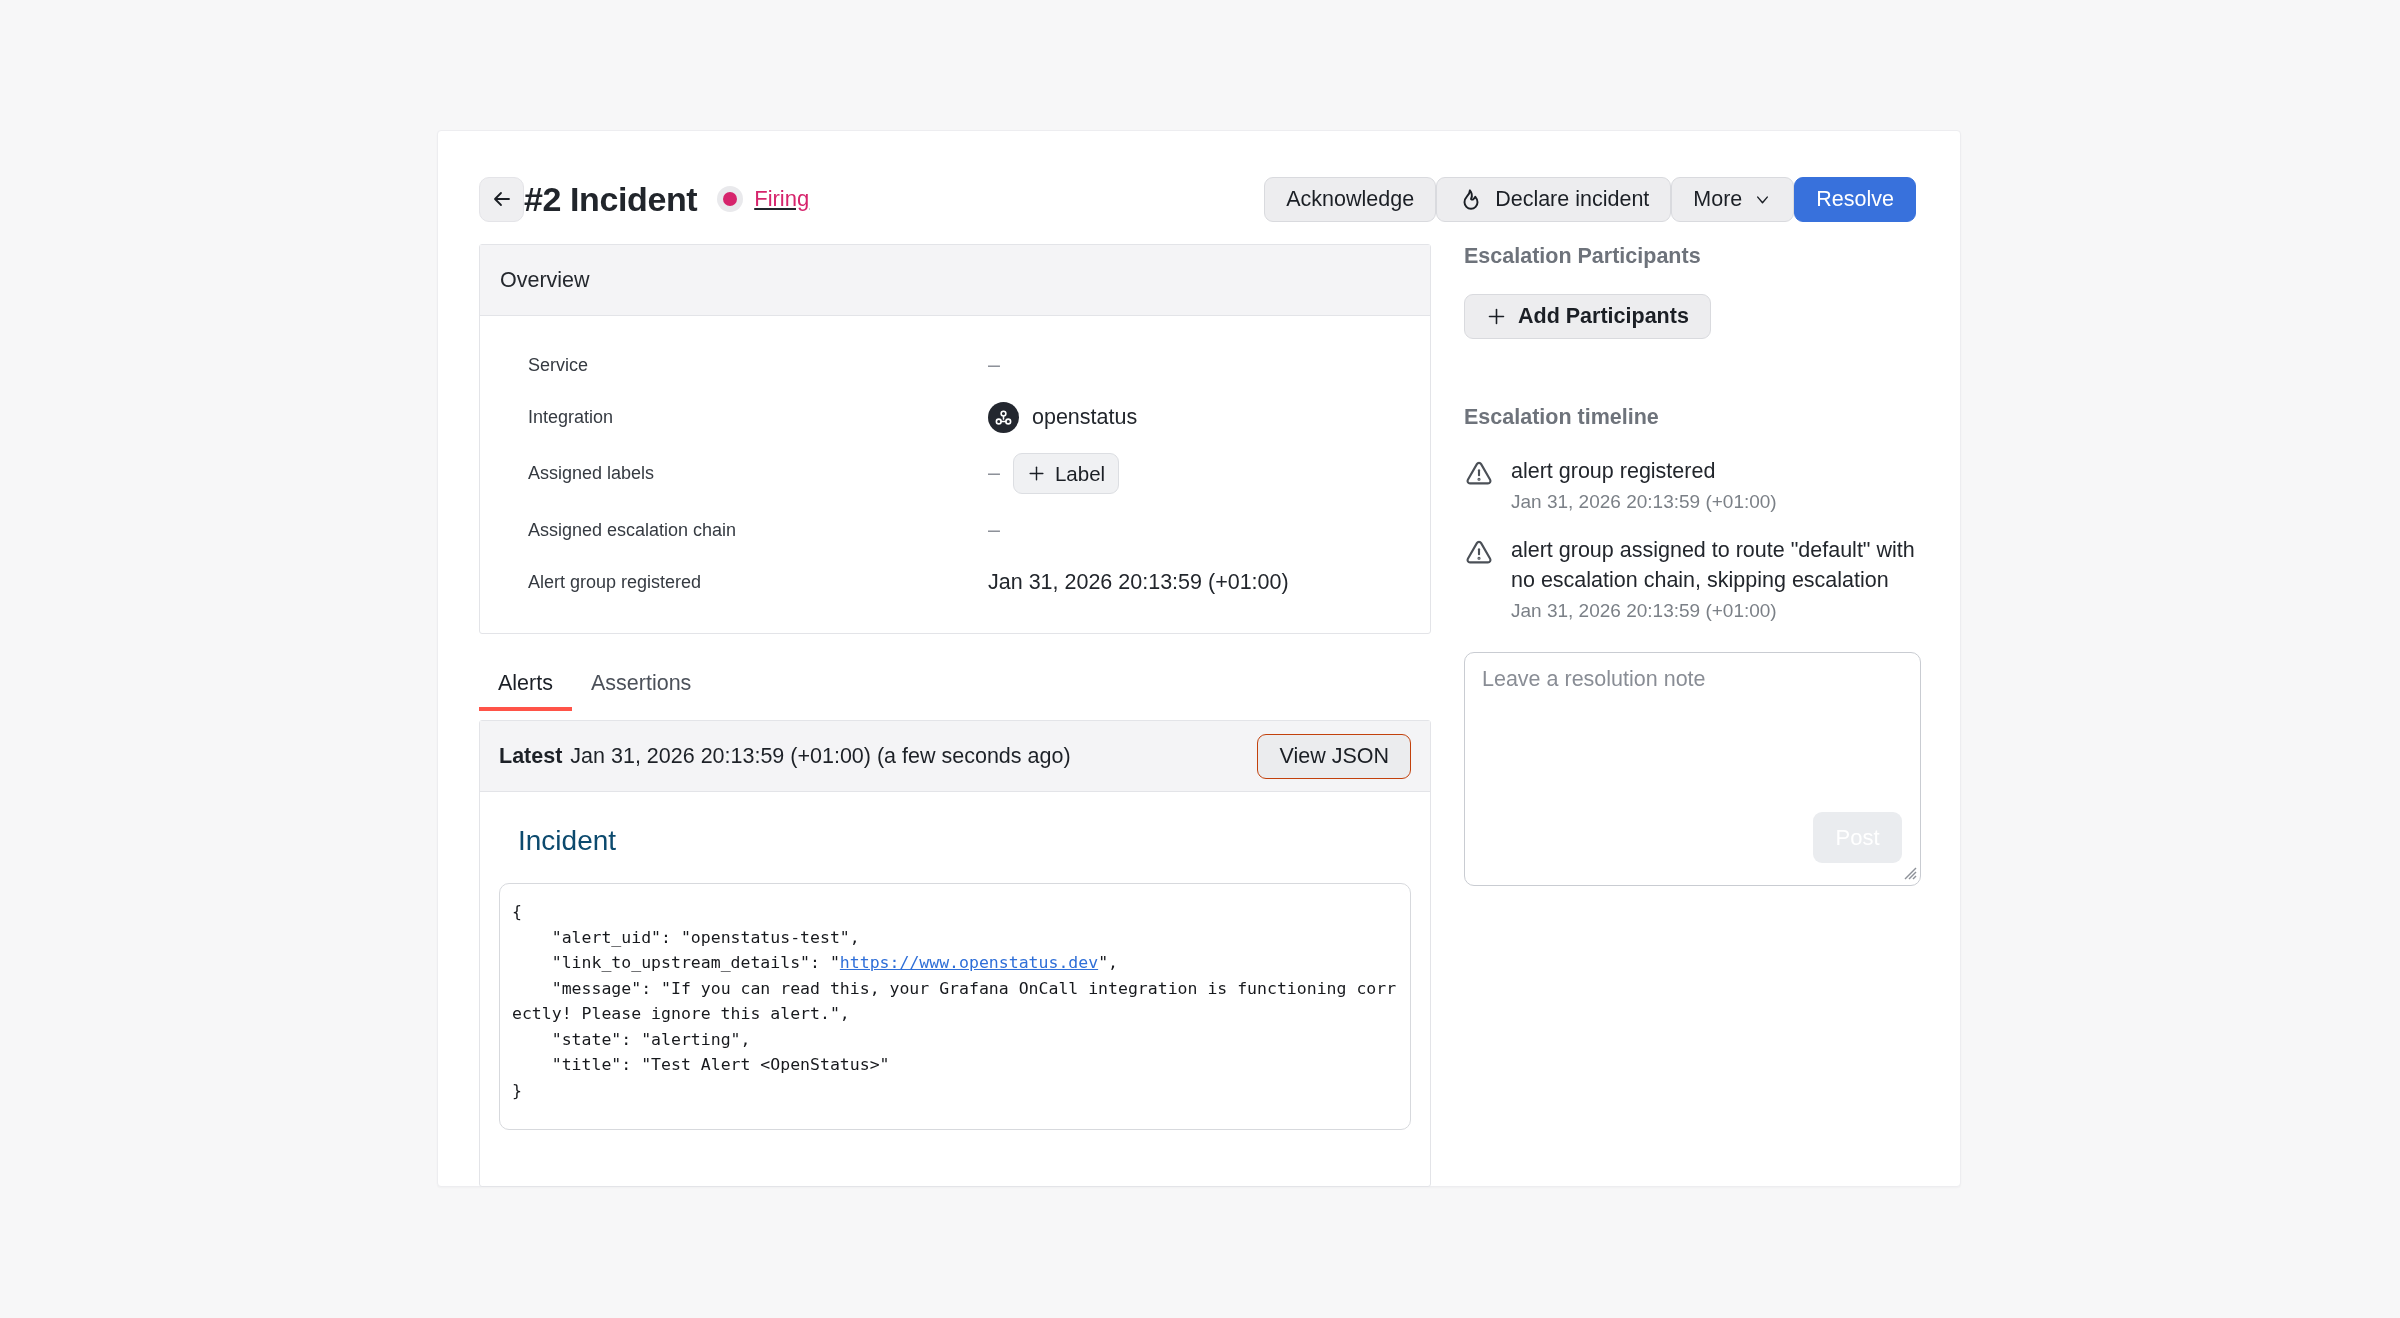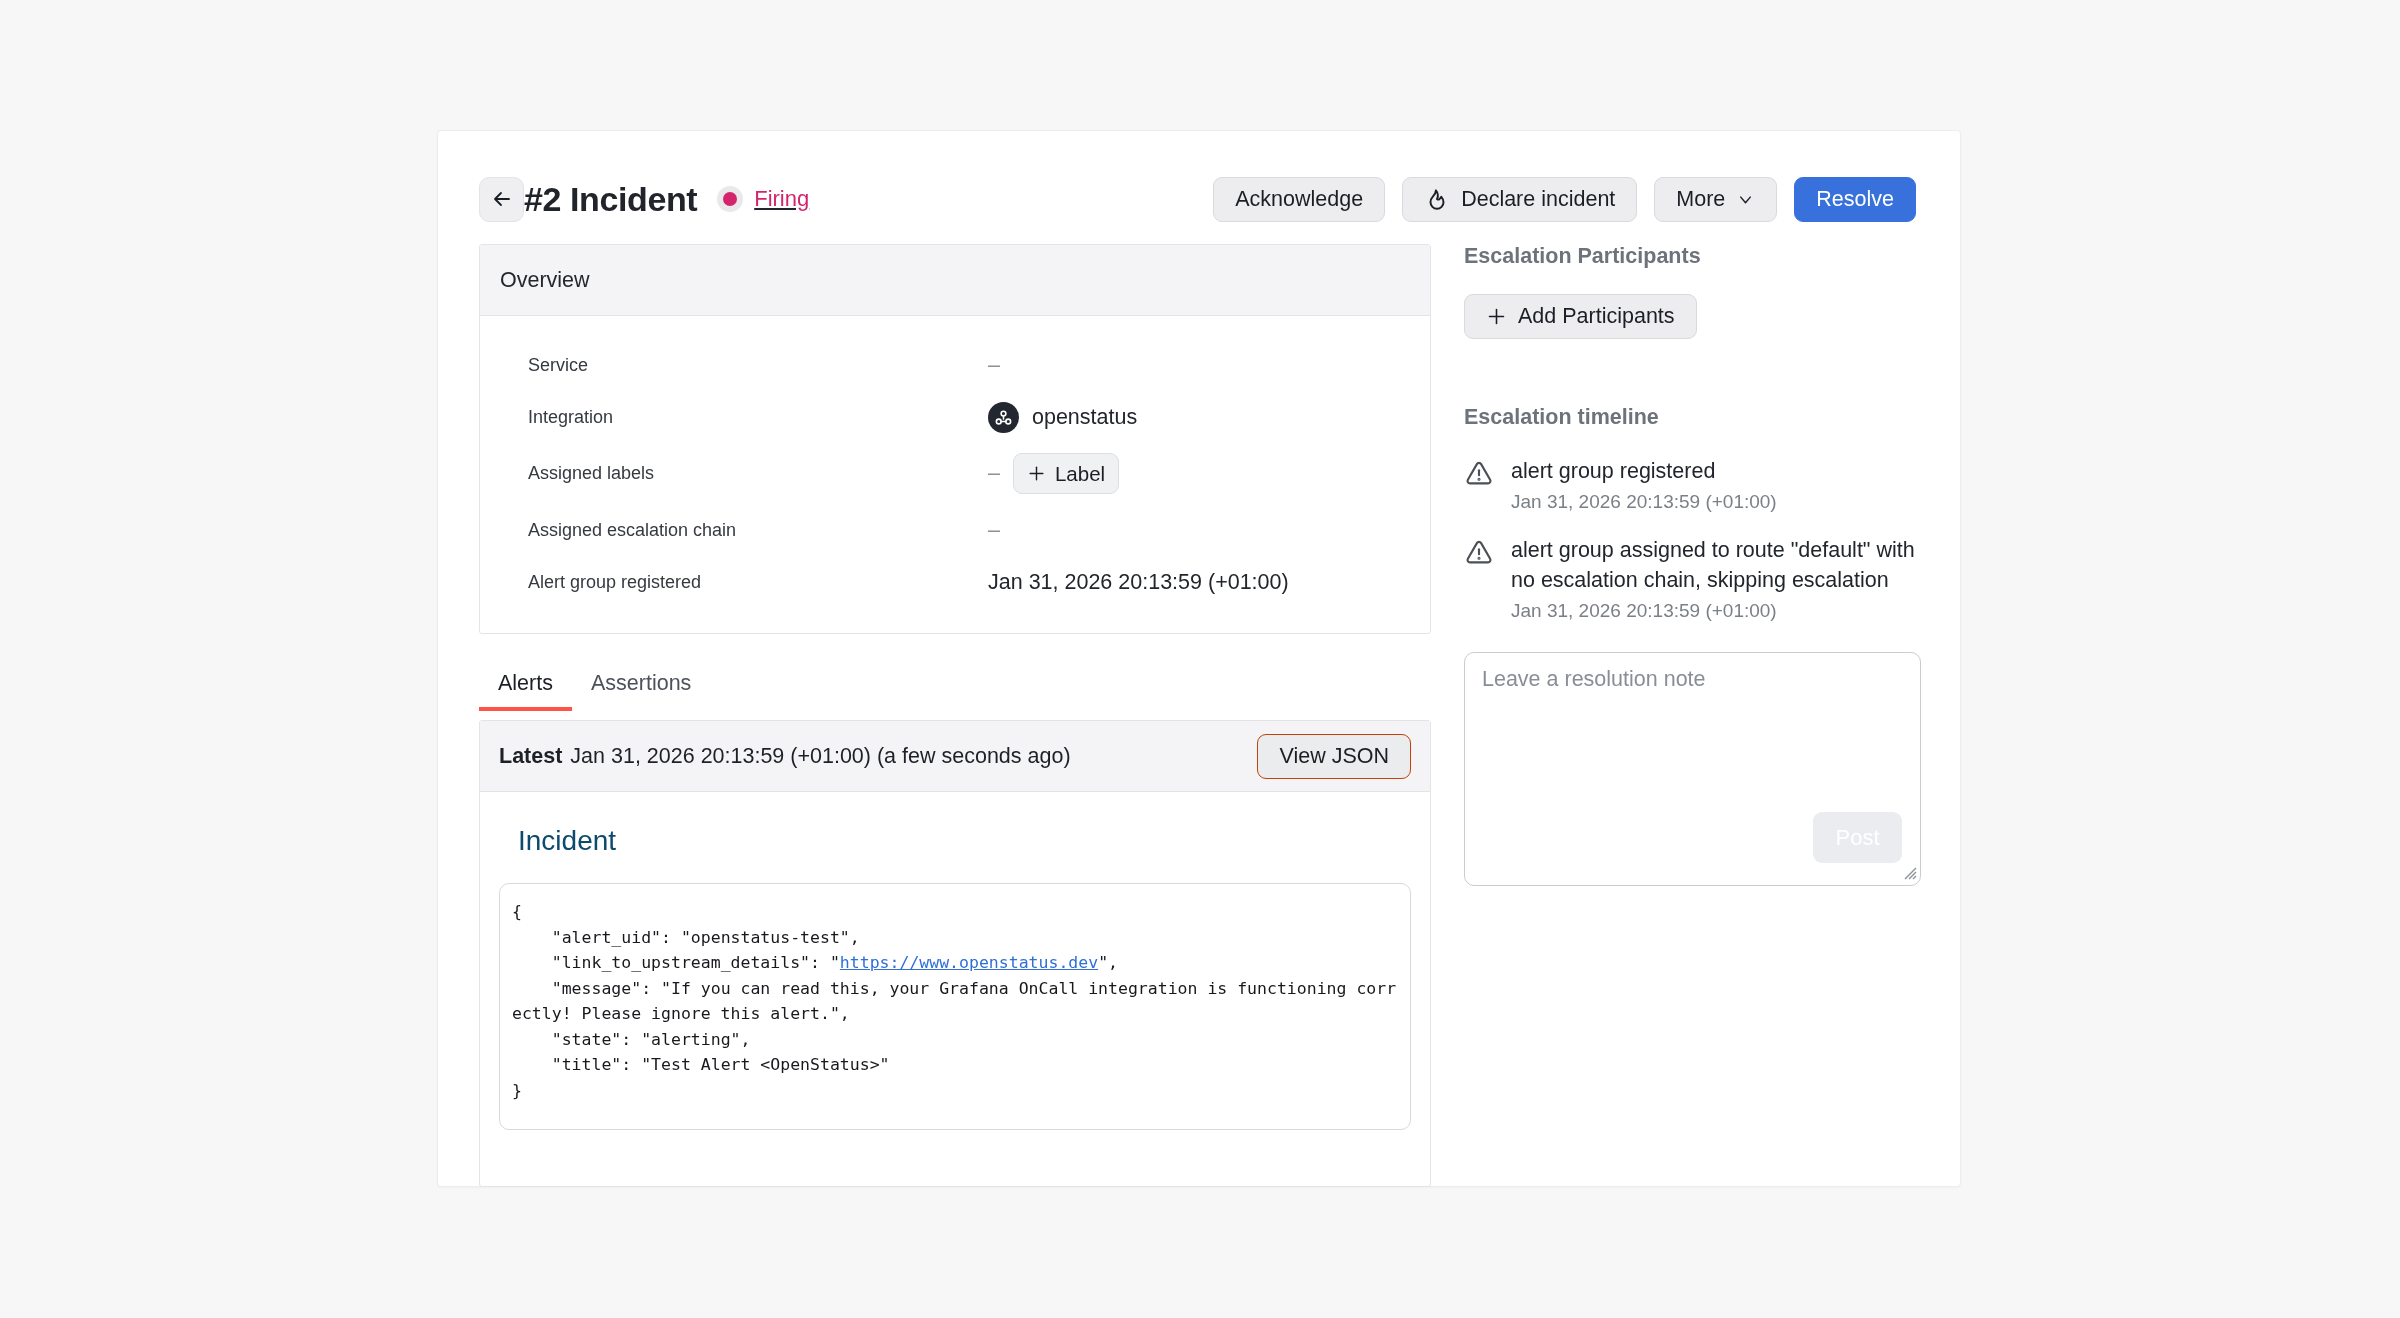--- a/index.html
+++ b/index.html
@@ -29,21 +29,21 @@
     cursor:pointer; flex-shrink:0;
   }
   .page-title { font-size:34px; font-weight:700; color:#21252b; letter-spacing:-0.4px; }
   .firing { display:flex; align-items:center; margin-left:20px;text-decoration:underline; }
   .firing-ring {
     width:26px; height:26px; border-radius:50%; background:#e9e9ec;
     display:flex; align-items:center; justify-content:center;
   }
   .firing-dot { width:14px; height:14px; border-radius:50%; background:#d6246c; }
   .firing-label { margin-left:11px; font-size:22px; color:#d6246c; }
-  .hdr-actions { margin-left:auto; display:flex; align-items:center; gap:17px; }
+  .hdr-actions { margin-left:auto; display:flex; align-items:center; }
   .btn {
     height:45px; display:inline-flex; align-items:center; justify-content:center;
     padding:0 21px; border-radius:9px; font-size:21.5px; font-weight:500;
     font-family:"Liberation Sans", sans-serif;
     background:#ededef; border:1px solid #d9dade; color:#1b1f25; cursor:pointer;
     gap:11px; white-space:nowrap;
   }
   .btn-primary { background:#3871dc; border-color:#3871dc; color:#ffffff; }
   .icon-stroke { stroke:#1b1f25; fill:none; stroke-width:1.8; stroke-linecap:round; stroke-linejoin:round; }
   
@@ -98,21 +98,21 @@
   .code-box {
     border:1px solid #d7d9dd; border-radius:10px;
     padding:15px 12px 26px;
     font-family:"DejaVu Sans Mono", monospace;
     font-size:16.5px; line-height:25.5px; color:#17191d;
     white-space:pre-wrap; word-break:break-all;
   }
   .code-box a { color:#2f6fd8; text-decoration:underline; word-break:break-all; }
   
   .side-title { font-size:21.5px; font-weight:600; color:#6e737b; }
-  .add-participants { margin-top:25px; }
+  .add-participants { margin-top:25px;font-weight:bold; }
   .timeline-title { margin-top:66px; }
   .tl-list { margin-top:26px; }
   .tl-item { display:flex; gap:17px; margin-bottom:22px; }
   .tl-icon { flex-shrink:0; margin-top:3px; }
   .tl-text { font-size:21.5px; color:#22262c; line-height:30px; }
   .tl-time { font-size:19px; color:#7b8087; margin-top:5px; }
   .note-wrap { position:relative; margin-top:30px; width:457px; }
   .note-area {
     width:100%; height:234px; border:1px solid #c9ccd2; border-radius:10px;
     padding:14px 17px; font-family:"Liberation Sans", sans-serif;

